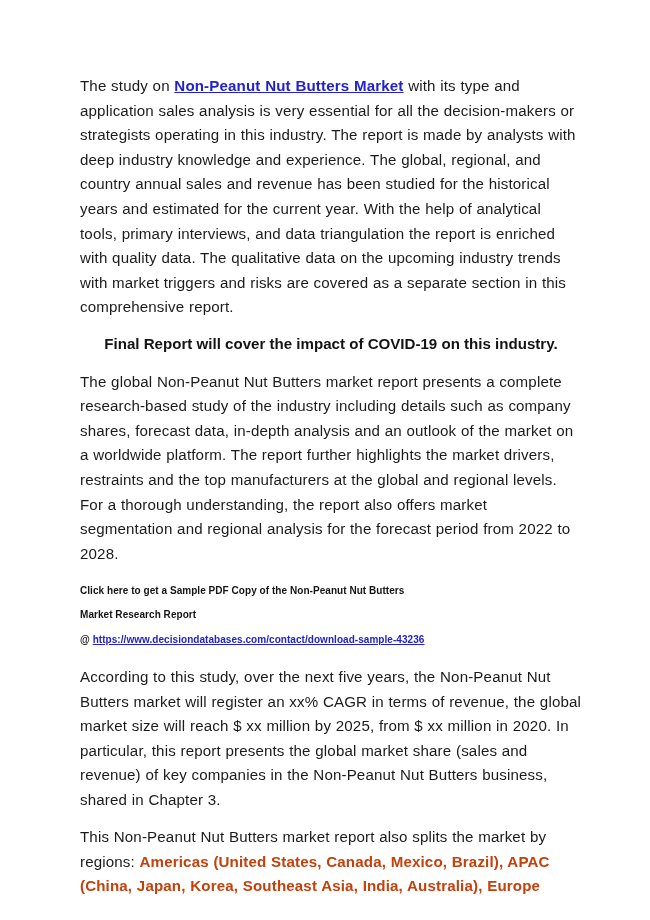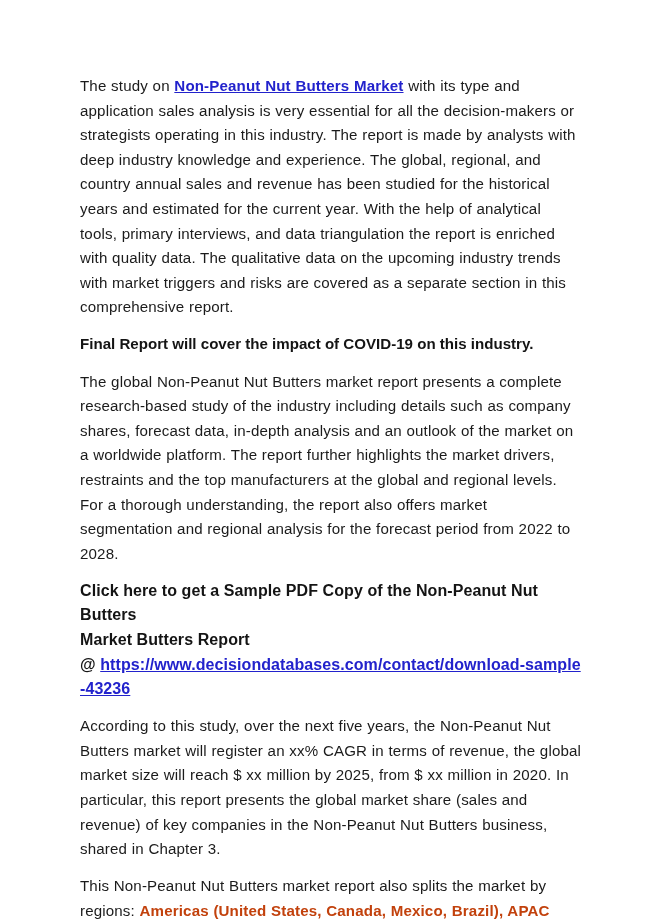--- a/index.html
+++ b/index.html
@@ -26,32 +26,33 @@
     font-size: 15.1px;
     line-height: 24.6px;
     letter-spacing: 0.01em;
     color: #1b1b1b;
     margin: 0 0 12.5px 0;
     text-align: left;
     word-spacing: 0.02em;
   }
   .bold-para {
     font-weight: bold;
-    font-size: 16px;
+    font-size: 10px;
     line-height: 24.6px;
     letter-spacing: 0.005em;
     color: #141414;
     margin: 0 0 12.5px 0;
   }
   .heading-line {
     font-weight: bold;
     font-size: 15.1px;
     line-height: 24.6px;
     color: #141414;
     margin: 0 0 12.5px 0;
+    text-align: center;
   }
   b, strong {
     font-weight: bold;
     color: #c2410c;
   }
   a.doclink {
     color: #2222cc;
     font-weight: bold;
     text-decoration: underline;
     text-underline-offset: 1px;
@@ -76,21 +77,21 @@
   <p class="para">
     <span>The study on </span><a class="doclink" href="#">Non-Peanut Nut Butters Market</a><span> with its type and application sales analysis is very essential for all the decision-makers or strategists operating in this industry. The report is made by analysts with deep industry knowledge and experience. The global, regional, and country annual sales and revenue has been studied for the historical years and estimated for the current year. With the help of analytical tools, primary interviews, and data triangulation the report is enriched with quality data. The qualitative data on the upcoming industry trends with market triggers and risks are covered as a separate section in this comprehensive report.</span>
   </p>
 
   <p class="heading-line">Final Report will cover the impact of COVID-19 on this industry.</p>
 
   <p class="para">The global Non-Peanut Nut Butters market report presents a complete research-based study of the industry including details such as company shares, forecast data, in-depth analysis and an outlook of the market on a worldwide platform. The report further highlights the market drivers, restraints and the top manufacturers at the global and regional levels. For a thorough understanding, the report also offers market segmentation and regional analysis for the forecast period from 2022 to 2028.</p>
 
   <p class="bold-para">
     <span>Click here to get a Sample PDF Copy of the Non-Peanut Nut Butters</span><br>
-    <span>Market Butters Report</span><br>
+    <span>Market Research Report</span><br>
     <span class="at-sym">@</span>
     <a class="urllink" href="#">https://www.decisiondatabases.com/contact/download-sample-43236</a>
   </p>
 
   <p class="para">According to this study, over the next five years, the Non-Peanut Nut Butters market will register an xx% CAGR in terms of revenue, the global market size will reach $ xx million by 2025, from $ xx million in 2020. In particular, this report presents the global market share (sales and revenue) of key companies in the Non-Peanut Nut Butters business, shared in Chapter 3.</p>
 
   <p class="para">
     <span>This Non-Peanut Nut Butters market report also splits the market by regions: </span><b>Americas (United States, Canada, Mexico, Brazil), APAC (China, Japan, Korea, Southeast Asia, India, Australia), Europe</b>
   </p>
 

